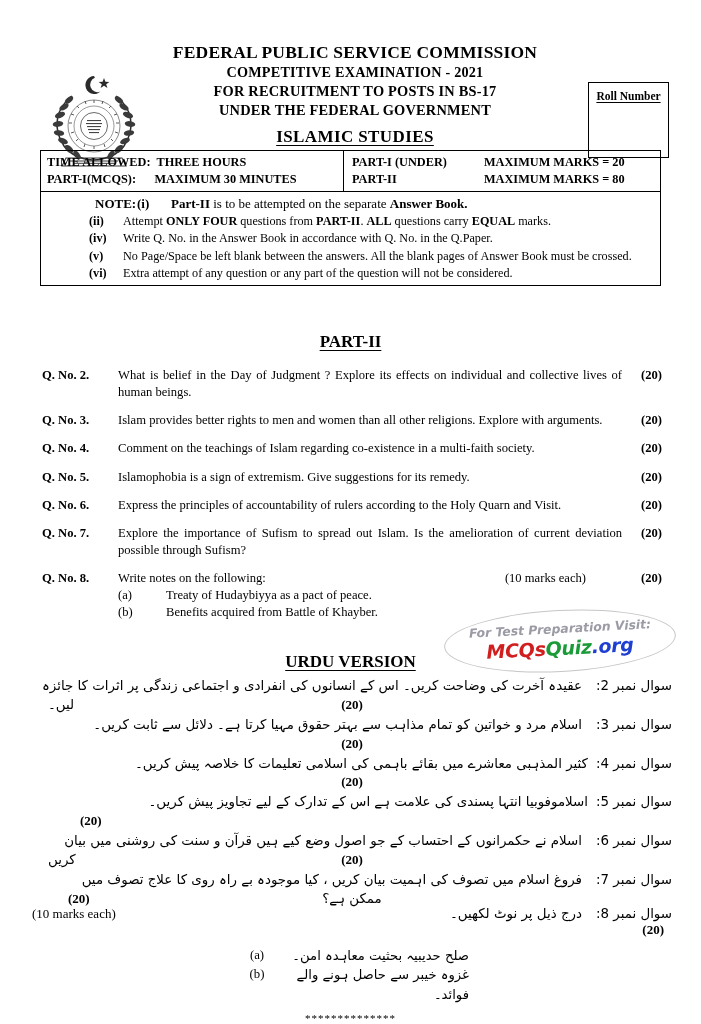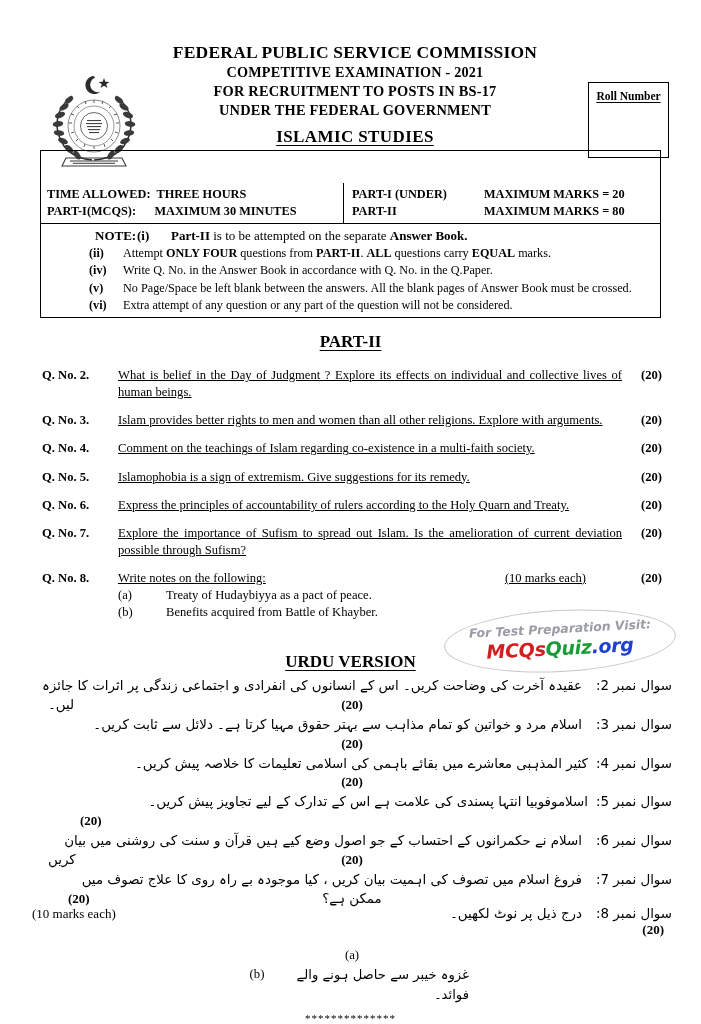--- a/index.html
+++ b/index.html
@@ -85,21 +85,20 @@
   
   .info-table {
     position: absolute;
     left: 40px; top: 138px;
     width: 621px;
     border: 1.4px solid #000;
     box-sizing: border-box;
   }
   .info-row {
     display: flex;
-    margin-top: 32px;
   }
   .info-left {
     width: 303px;
     box-sizing: border-box;
     border-right: 1.4px solid #000;
     padding: 3px 0 3px 6px;
   }
   .info-right {
     flex: 1;
     box-sizing: border-box;
@@ -178,21 +177,20 @@
     font-size: 12.6px;
     font-weight: bold;
     line-height: 1.36;
   }
   .q-text {
     flex: 1;
     font-size: 12.6px;
     line-height: 1.36;
     text-align: justify;
     padding-right: 6px;
-    text-decoration: underline;
   }
   .q-marks {
     width: 34px;
     flex: none;
     text-align: right;
     font-size: 12.6px;
     font-weight: bold;
     line-height: 1.36;
   }
   .sub-row {
@@ -519,21 +517,21 @@
       <div class="q-text">Comment on the teachings of Islam regarding co-existence in a multi-faith society.</div>
       <div class="q-marks">(20)</div>
     </div>
     <div class="q-row">
       <div class="q-label">Q. No. 5.</div>
       <div class="q-text">Islamophobia is a sign of extremism. Give suggestions for its remedy.</div>
       <div class="q-marks">(20)</div>
     </div>
     <div class="q-row">
       <div class="q-label">Q. No. 6.</div>
-      <div class="q-text">Express the principles of accountability of rulers according to the Holy Quarn and Treaty.</div>
+      <div class="q-text">Express the principles of accountability of rulers according to the Holy Quarn and Visit.</div>
       <div class="q-marks">(20)</div>
     </div>
     <div class="q-row">
       <div class="q-label">Q. No. 7.</div>
       <div class="q-text">Explore the importance of Sufism to spread out Islam. Is the amelioration of current deviation possible through Sufism?</div>
       <div class="q-marks">(20)</div>
     </div>
 
     <div class="q-row" style="margin-bottom:0">
       <div class="q-label">Q. No. 8.</div>
@@ -611,20 +609,21 @@
     </div>
 
     <div class="q8-row">
       <div class="u-label">سوال نمبر  8:</div>
       <div style="padding-right:6px">درج ذیل پر نوٹ لکھیں۔</div>
       <div class="q8-marks-note">(10 marks each)</div>
     </div>
     <div class="u-marks-right">(20)</div>
 
     <div class="u-sub" style="margin-top:8px">
+      <div class="u-sub-txt">صلح حدیبیہ بحثیت معاہدہ امن۔</div>
       <div class="u-sub-label">(a)</div>
     </div>
     <div class="u-sub">
       <div class="u-sub-txt">غزوہ خیبر سے حاصل ہونے والے فوائد۔</div>
       <div class="u-sub-label">(b)</div>
     </div>
   </div>
 
   <div class="stars">**************</div>
 

